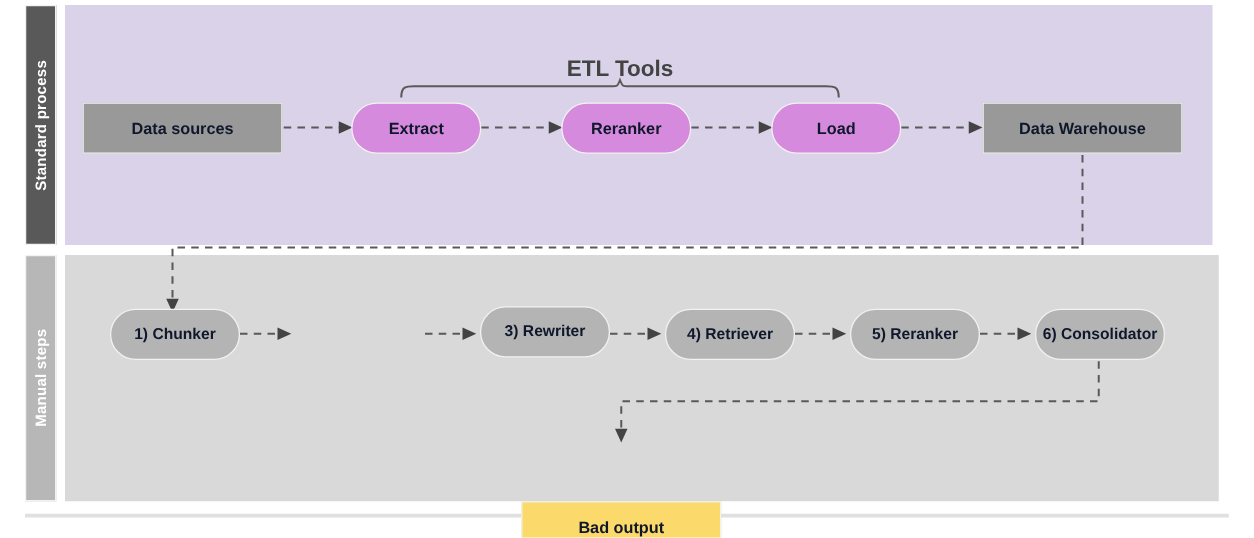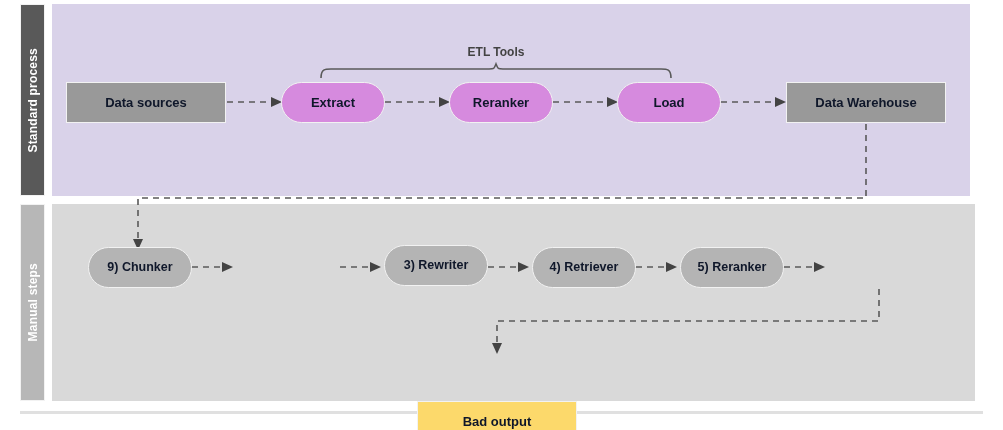--- a/index.html
+++ b/index.html
@@ -29,21 +29,21 @@
   .node.magenta{background:#d68ade;}
   .node.step{background:#b4b4b4;font-size:12.5px;}
   .node.yellow{background:#fcd96b;margin-top:48px;}
 
   
   #wires{position:absolute;left:0;top:0;width:1003px;height:430px;pointer-events:none;}
   .dash{fill:none;stroke:#595959;stroke-width:1.6;stroke-dasharray:6 5;}
   .brace{fill:none;stroke:#595959;stroke-width:1.6;}
   .head{fill:#434343;}
 
-  .brace-label{position:absolute;font-size:12px;font-weight:bold;color:#434343;
+  .brace-label{position:absolute;font-size:18px;font-weight:bold;color:#434343;
                white-space:nowrap;transform:translateX(-50%);}
 </style>
 </head>
 <body>
 
 <div id="root">
 
   <div class="lane lane-tab" id="lane-top-tab">
     <span>Standard process</span>
   </div>
@@ -124,29 +124,32 @@
     <span>Reranker</span>
   </div>
   <div class="node pill magenta" style="left:617px;top:82px;width:104px;height:41px;">
     <span>Load</span>
   </div>
   <div class="node rect gray" style="left:786px;top:82px;width:160px;height:41px;">
     <span>Data Warehouse</span>
   </div>
 
   <div class="node pill step" style="left:88px;top:247px;width:104px;height:41px;">
-    <span>9) Chunker</span>
+    <span>1) Chunker</span>
   </div>
   <div class="node pill step" style="left:384px;top:245px;width:104px;height:41px;">
     <span>3) Rewriter</span>
   </div>
   <div class="node pill step" style="left:532px;top:247px;width:104px;height:41px;">
     <span>4) Retriever</span>
   </div>
   <div class="node pill step" style="left:680px;top:247px;width:104px;height:41px;">
     <span>5) Reranker</span>
   </div>
+  <div class="node pill step" style="left:828px;top:247px;width:104px;height:41px;">
+    <span>6) Consolidator</span>
+  </div>
 
   <div class="node rect yellow" style="left:417px;top:353px;width:160px;height:41px;">
     <span>Bad output</span>
   </div>
 
 </div>
 
 </body></html>

